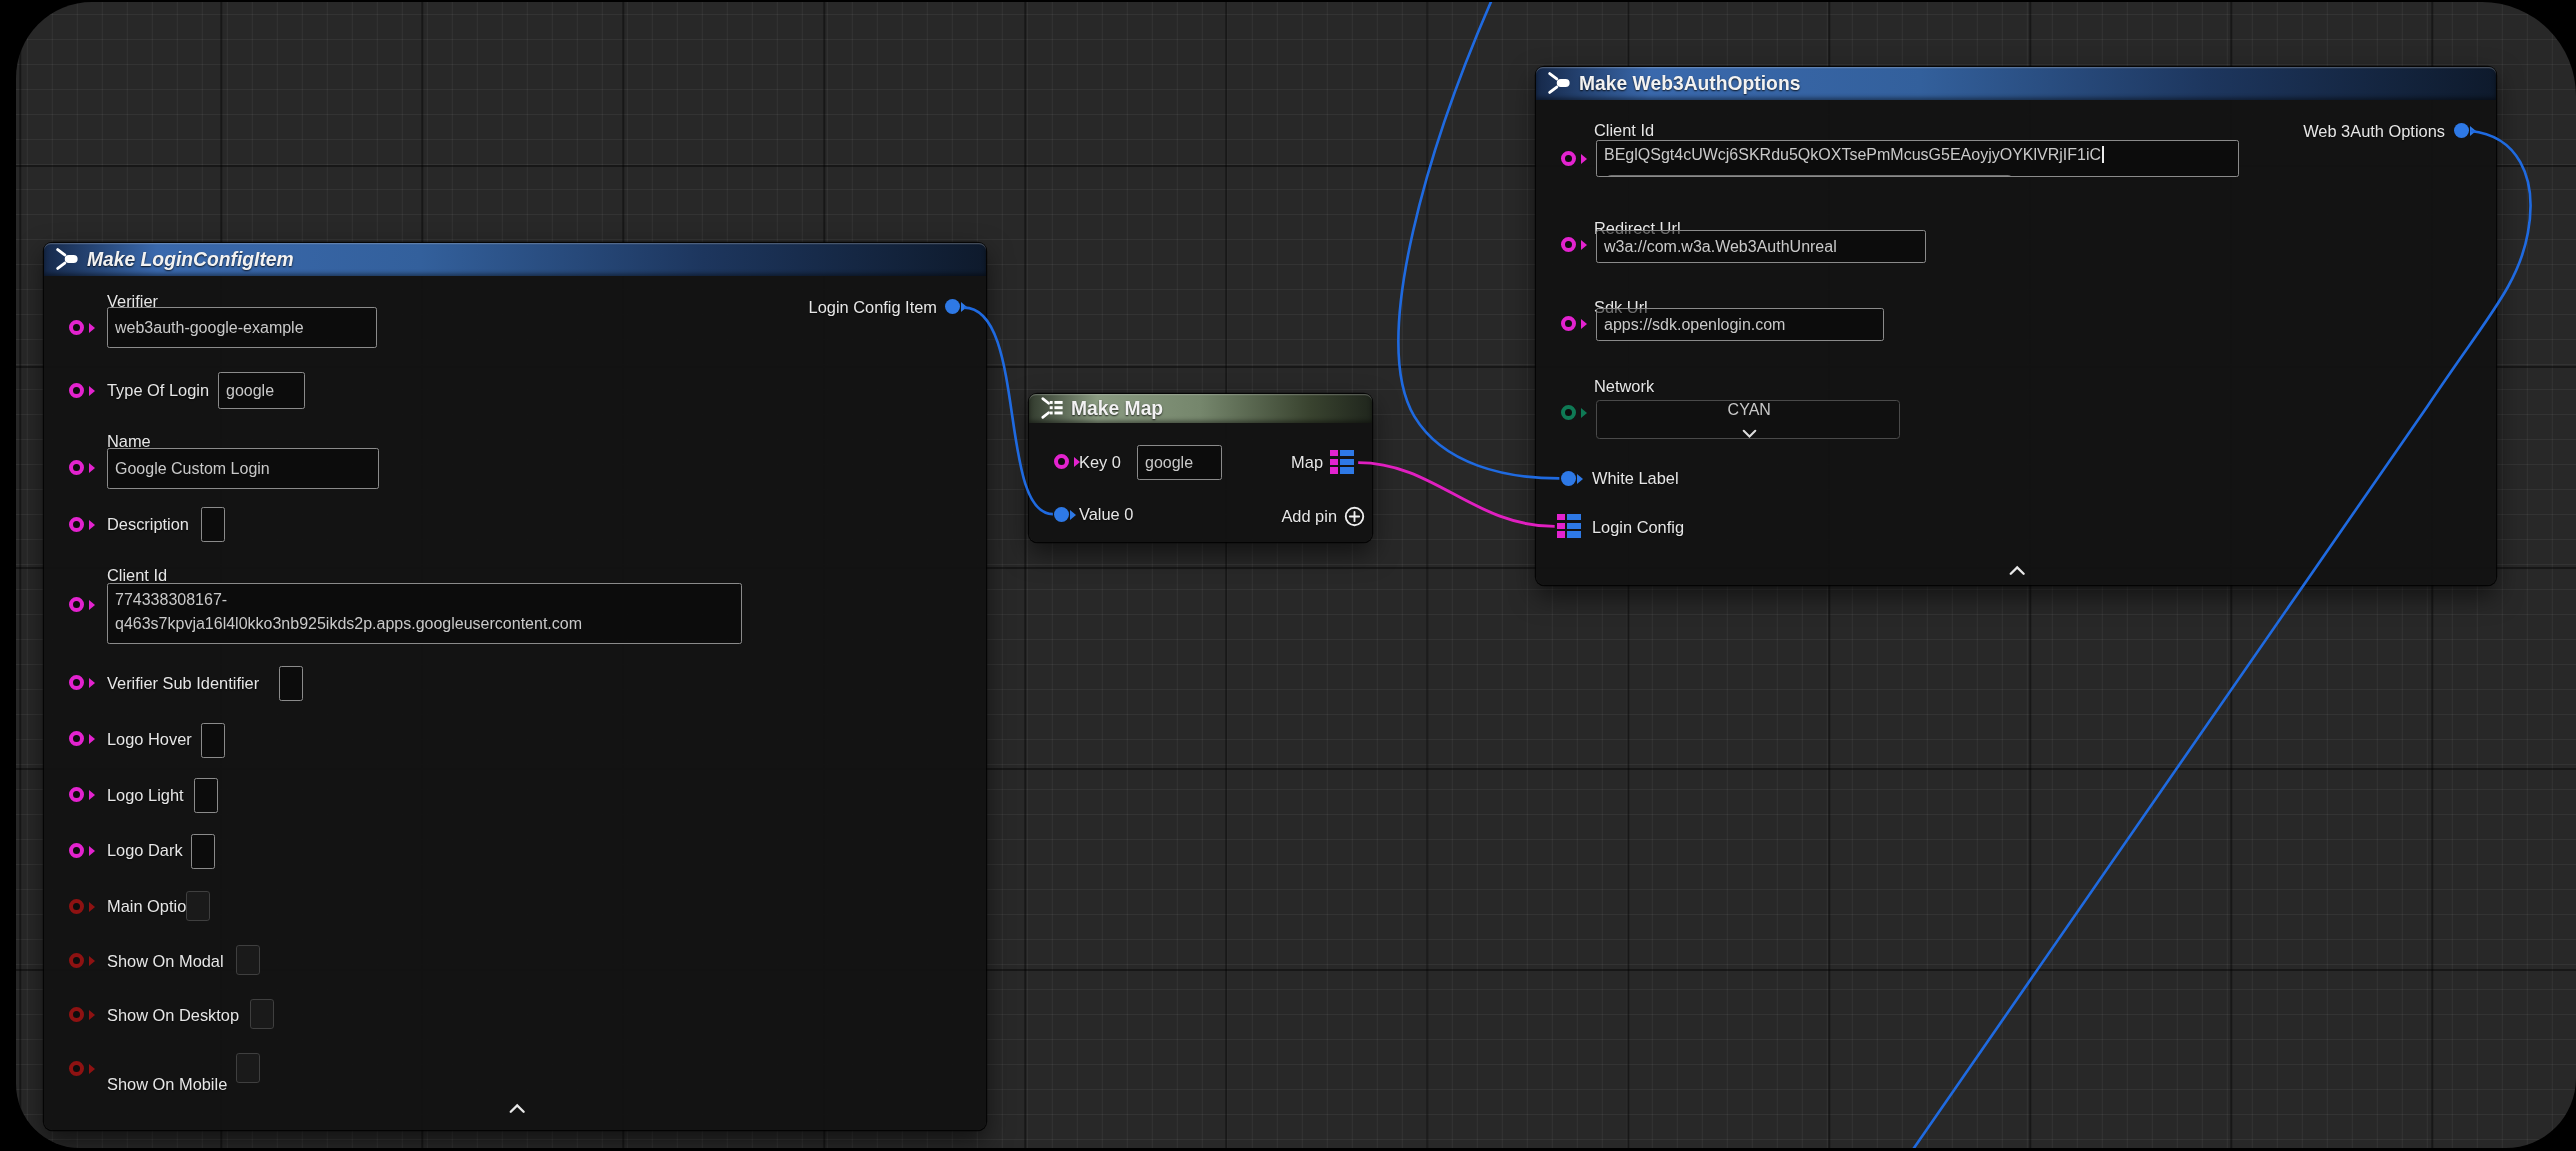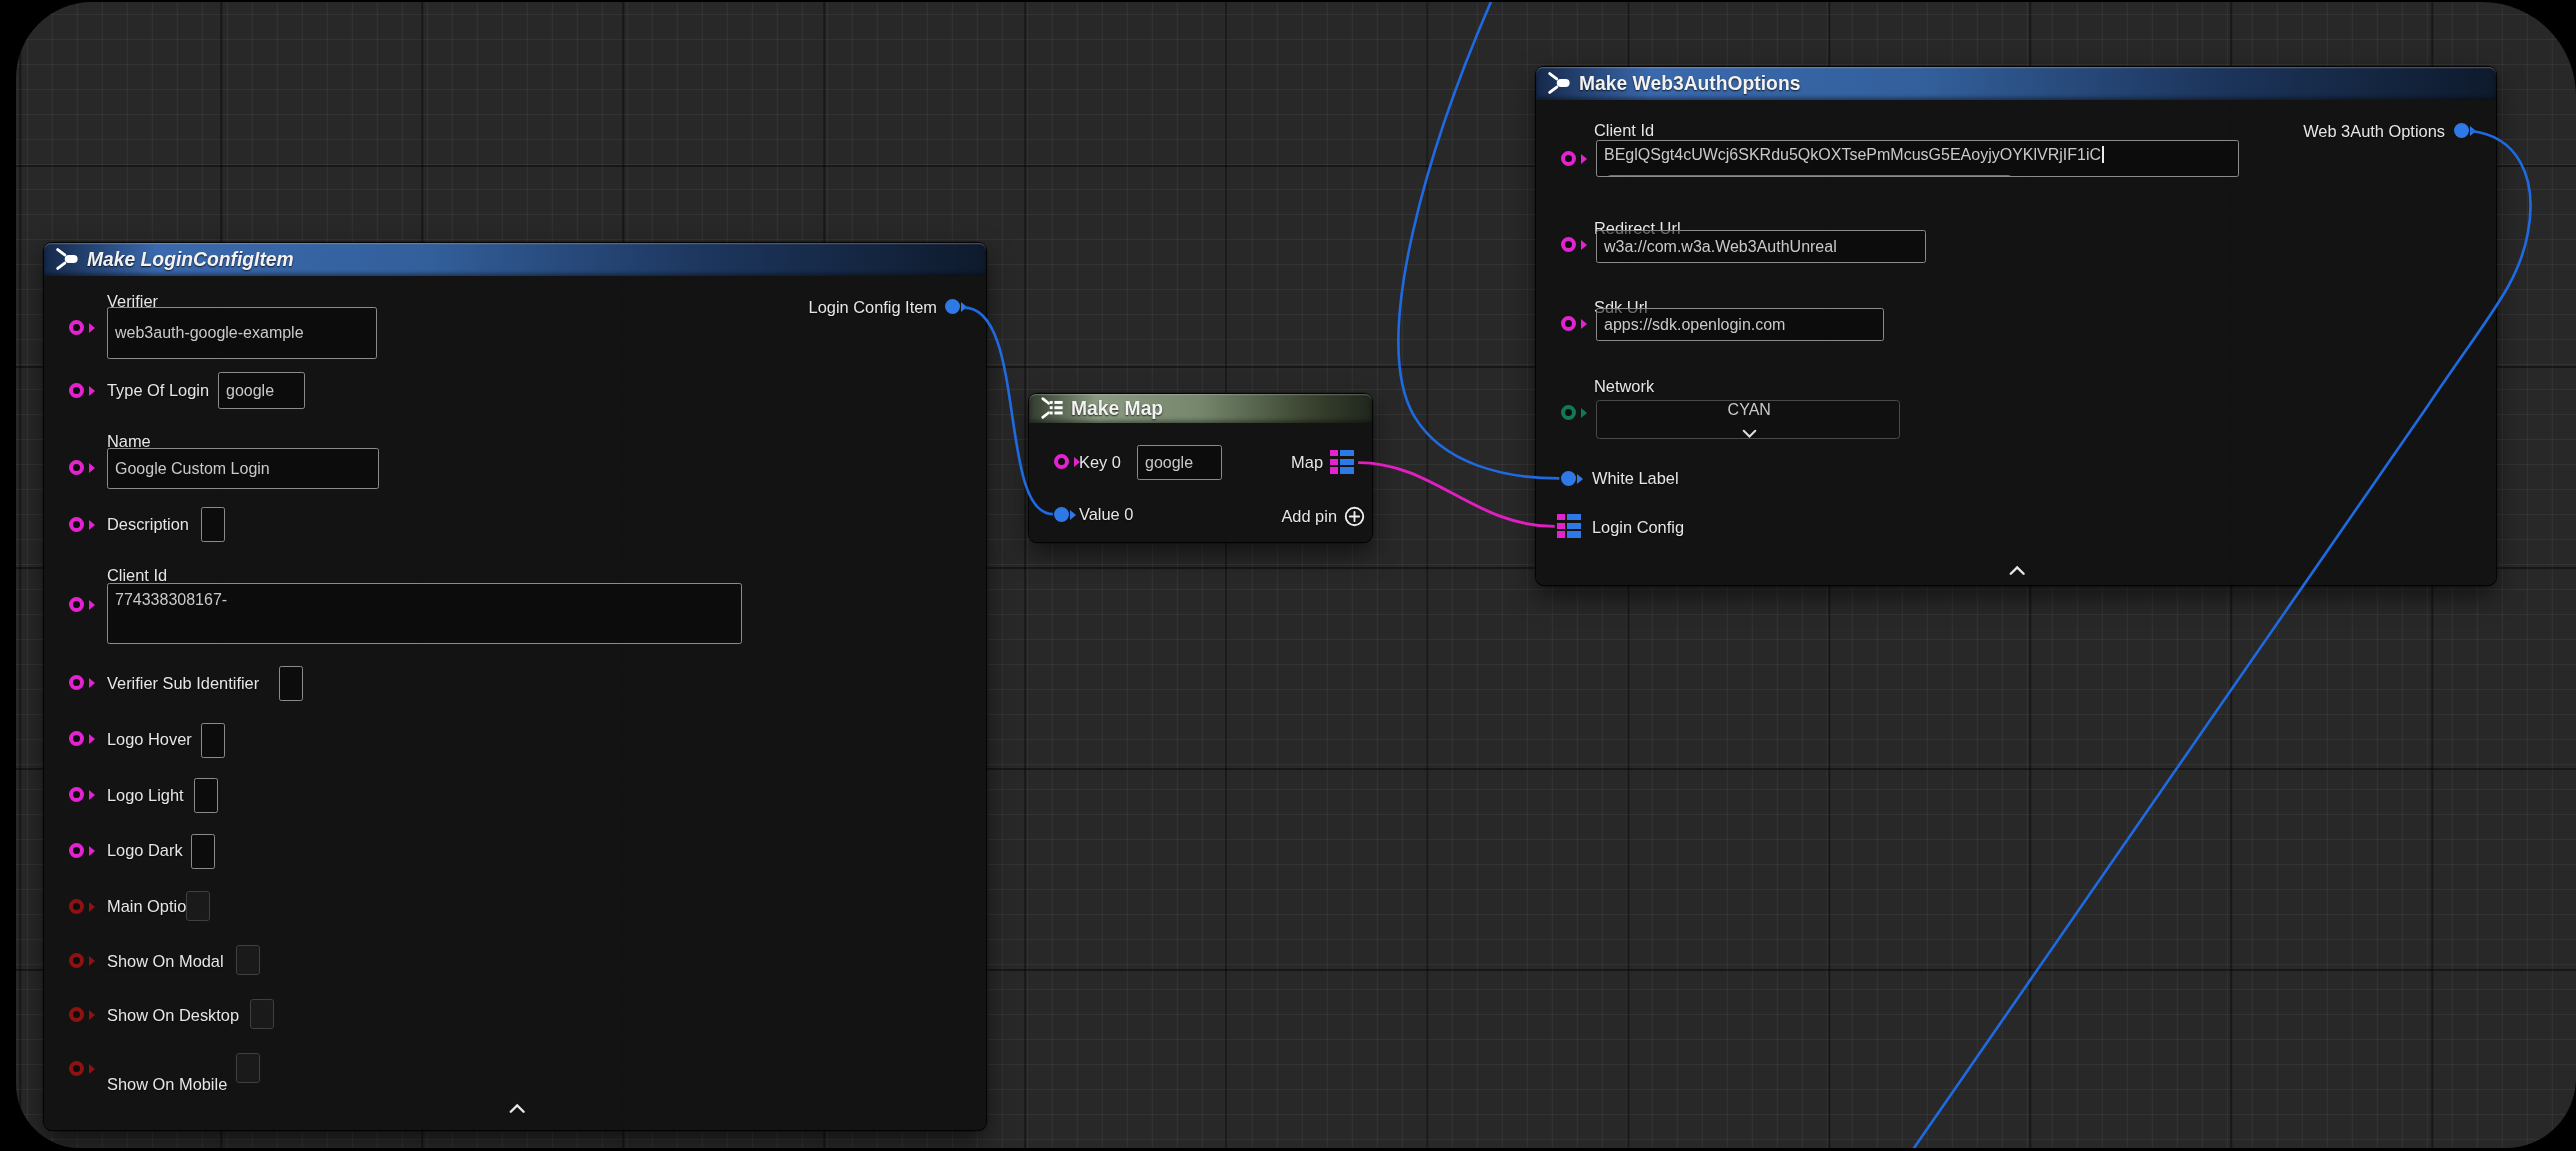--- a/index.html
+++ b/index.html
@@ -67,21 +67,21 @@
             </svg>
     </span>
     <span class="title" style="left:43px;font-style:italic;">Make LoginConfigItem</span>
   </div>
 
   <span class="pin pin-fill c-struct" style="left:901px;top:56px;"></span>
   <span class="lbl-r" style="right:49px;top:64px;">Login Config Item</span>
 
   <span class="lbl" style="left:63px;top:58px;">Verifier</span>
   <span class="pin pin-ring c-str" style="left:24.6px;top:77px;"></span>
-  <div class="tf" style="left:63px;top:64px;width:270px;height:52px;">
+  <div class="tf" style="left:63px;top:64px;width:270px;height:41px;">
           <span>web3auth-google-example</span>
         </div>
 
   <span class="pin pin-ring c-str" style="left:24.6px;top:140px;"></span>
   <span class="lbl" style="left:63px;top:147px;">Type Of Login</span>
   <div class="tf" style="left:174px;top:129px;width:87px;height:37px;">
           <span>google</span>
         </div>
 
   <span class="lbl" style="left:63px;top:198px;">Name</span>
@@ -91,20 +91,21 @@
         </div>
 
   <span class="pin pin-ring c-str" style="left:24.6px;top:274px;"></span>
   <span class="lbl" style="left:63px;top:281px;">Description</span>
   <div class="tf" style="left:157px;top:264px;width:24px;height:35px;"></div>
 
   <span class="lbl" style="left:63px;top:332px;">Client Id</span>
   <span class="pin pin-ring c-str" style="left:24.6px;top:354px;"></span>
   <div class="tf tf-multi" style="left:63px;top:340px;width:635px;height:61px;">
     <span style="display:block;">774338308167-</span>
+    <span style="display:block;">q463s7kpvja16l4l0kko3nb925ikds2p.apps.googleusercontent.com</span>
   </div>
 
   <span class="pin pin-ring c-str" style="left:24.6px;top:432px;"></span>
   <span class="lbl" style="left:63px;top:440px;">Verifier Sub Identifier</span>
   <div class="tf" style="left:235px;top:423px;width:24px;height:35px;"></div>
 
   <span class="pin pin-ring c-str" style="left:24.6px;top:488px;"></span>
   <span class="lbl" style="left:63px;top:496px;">Logo Hover</span>
   <div class="tf" style="left:157px;top:480px;width:24px;height:35px;"></div>
 

